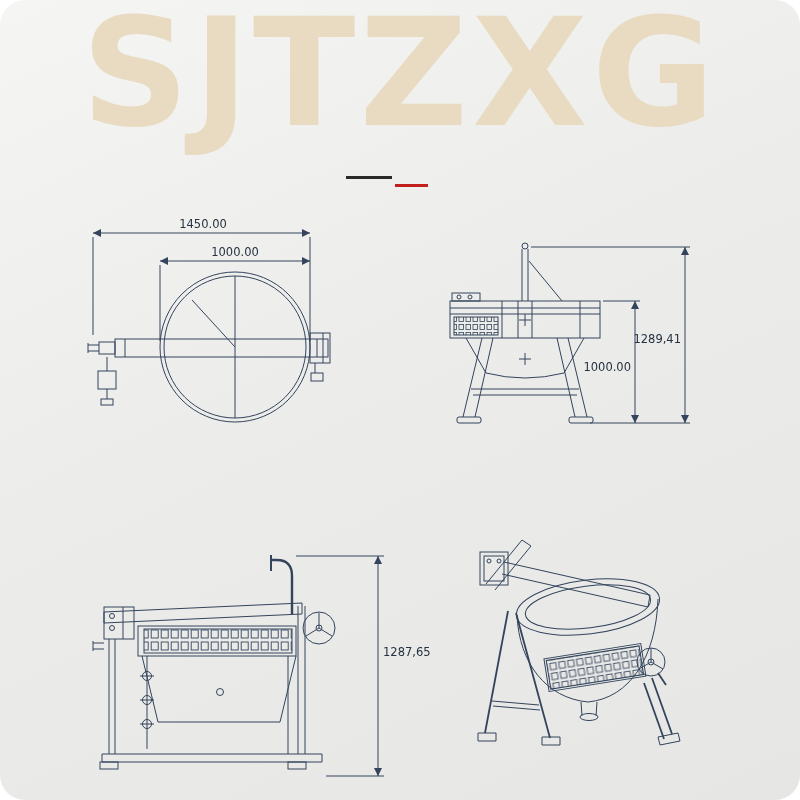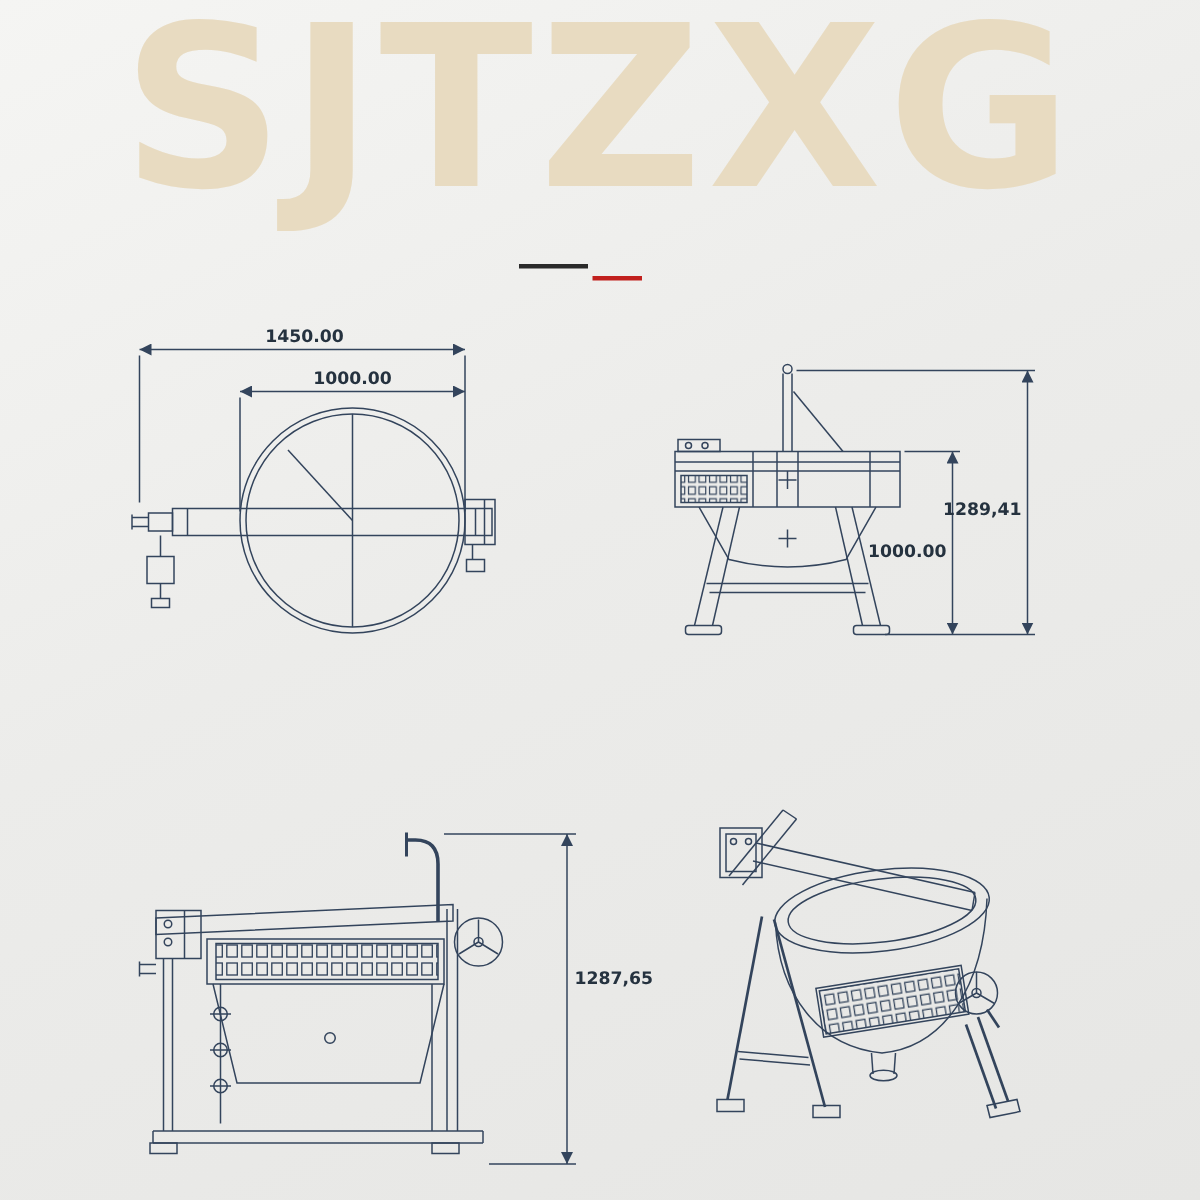--- a/index.html
+++ b/index.html
@@ -2,20 +2,21 @@
 <html><head>
 <meta charset="utf-8">
 <style>
   html,body{margin:0;padding:0;}
   body{font-family:"Liberation Sans", sans-serif;}
   .page{
     position:relative;
     width:800px;height:800px;
     background:linear-gradient(155deg,#f5f5f3 0%,#ececea 45%,#e6e6e4 100%);
     overflow:hidden;
+    border-radius:25px;
   }
   .watermark{
     position:absolute;top:-14px;left:0;width:100%;
     text-align:center;
     font-size:150px;font-weight:800;letter-spacing:4px;
     color:#e8dbc1;
     z-index:0;
     user-select:none;
     font-family:"DejaVu Sans", sans-serif;
   }
@@ -27,21 +28,21 @@
     z-index:2;
   }
   .underline-dark{
     position:absolute;top:176px;left:346px;width:46px;height:3px;
     background:#2a2a2a;z-index:2;
   }
   .underline-red{
     position:absolute;top:184px;left:395px;width:33px;height:3px;
     background:#c1201d;z-index:2;
   }
-  .drawing{position:absolute;z-index:1;font-weight:bold;}
+  .drawing{position:absolute;z-index:1;}
   .d1{left:85px;top:205px;width:260px;height:235px;}
   .d2{left:430px;top:235px;width:280px;height:205px;text-align:right;}
   .d3{left:90px;top:544px;width:345px;height:250px;}
   .d4{left:460px;top:535px;width:250px;height:235px;}
   svg{display:block;width:100%;height:100%;}
   svg .ln{stroke:#33445c;fill:none;stroke-width:1;}
   svg .thick{stroke-width:2.4;}
   svg text{font-family:"DejaVu Sans", sans-serif;font-size:11.5px;fill:#25323f;}
 </style>
 </head>

